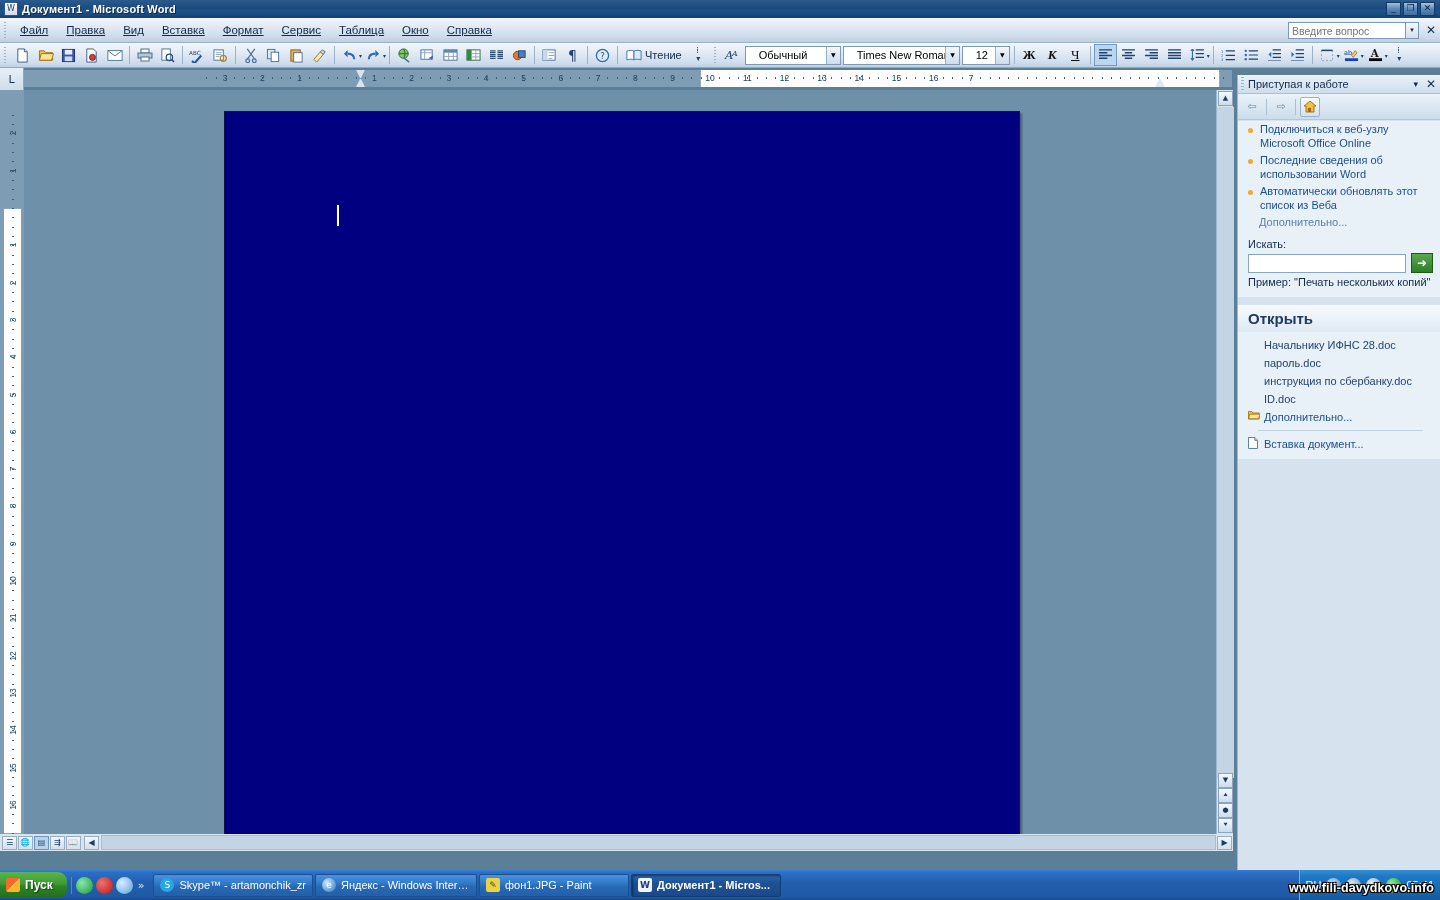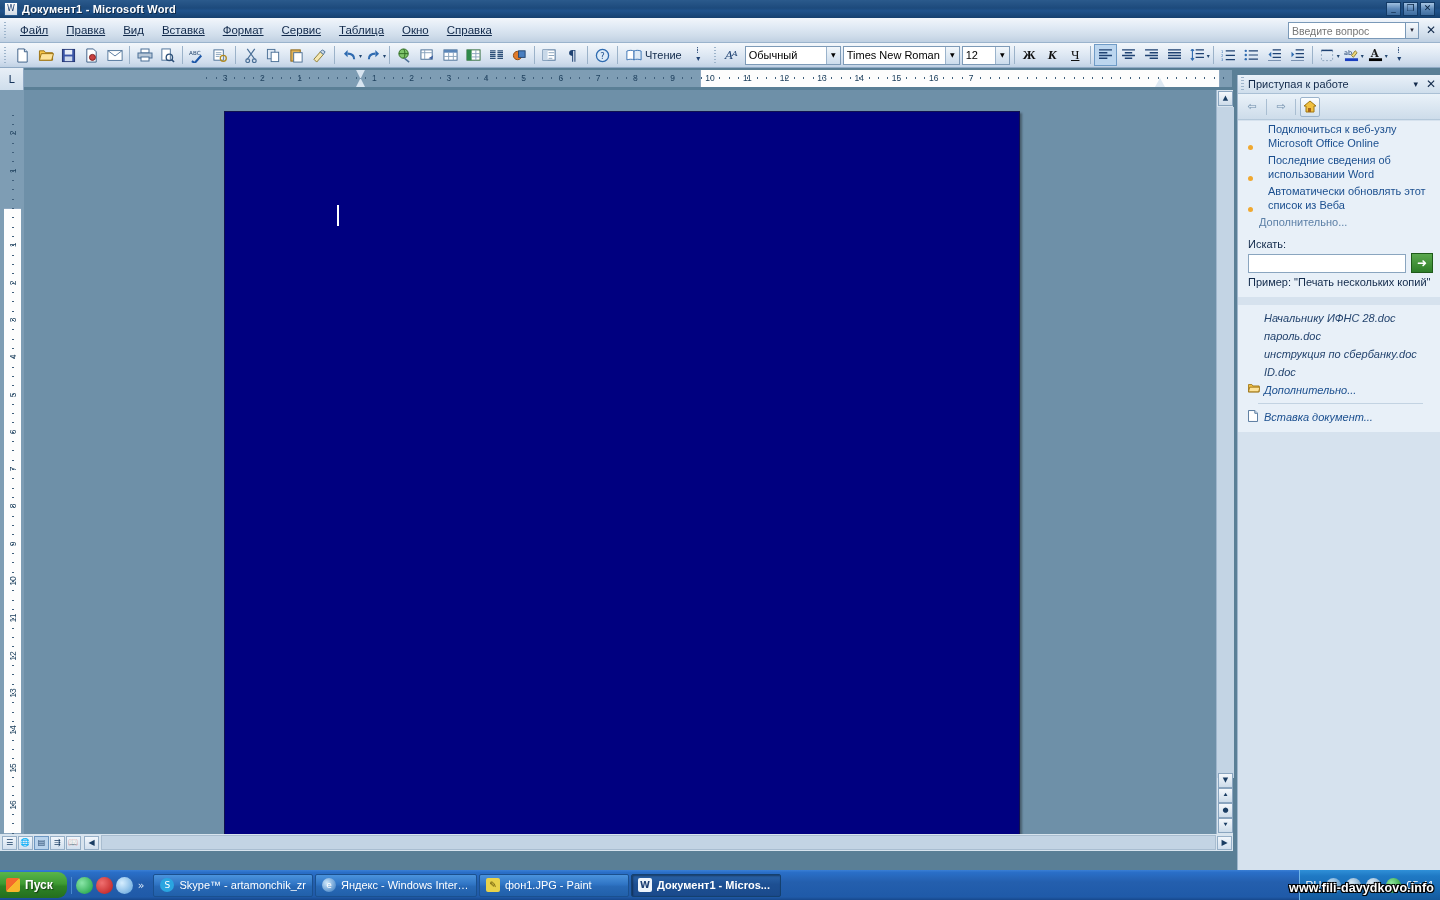--- a/index.html
+++ b/index.html
@@ -80,21 +80,21 @@
     width: 23px; height: 22px; display: flex; align-items: center; justify-content: center;
     font-size: 13px; color: #20456f; position: relative;
     font-family: "DejaVu Sans", sans-serif;
   }
   .tbtn.active { background: #bcd6ef; border: 1px solid #6f9bc6; }
   .tsep { width: 1px; height: 18px; background: #9bb2c9; margin: 0 3px; }
   .tarrow { font-size: 6px; color: #20456f; margin-left: -2px; align-self: center;
     font-family: "DejaVu Sans", sans-serif; }
   .combo {
     height: 19px; border: 1px solid #7d9ab7; background: #fff;
-    display: flex; align-items: center; font-size: 11px; padding-left: 3px;
+    display: flex; align-items: center; font-size: 11px; padding-left: 13px;
     color: #000; margin: 8px 1px; font-family: "Liberation Sans", sans-serif;
   }
   .combo .cval { flex: 1 1 auto; overflow: hidden; white-space: nowrap; }
   .combo .cbtn { width: 14px; height: 17px; background: linear-gradient(180deg,#f2f7fb,#ccdcec);
     border-left: 1px solid #9ab3cc; font-size: 6px; text-align: center; line-height: 16px;
     font-family: "DejaVu Sans", sans-serif; }
   .readbtn { display: flex; align-items: center; gap: 3px; padding: 2px 5px; font-size: 11px; color: #11294a; }
 
   
   .rulerrow { position: absolute; left: 0; top: 68px; width: 1440px; height: 22px; }
@@ -220,34 +220,34 @@
   .navsep { width: 1px; height: 16px; background: #a9bed2; margin: 0 2px; }
 
   .tp-body { position: absolute; left: 0; top: 46px; width: 203px; bottom: 0;
     background: #d6e2ee; overflow: hidden; }
   .tp-section { background: #e8f0f8; margin: 0 0 8px 0; }
   .tp-sechead {
     font-size: 15px; font-weight: bold; color: #1c3c66; padding: 5px 10px 5px 10px;
     background: linear-gradient(180deg,#f7fafd 0%,#dfe9f3 100%);
   }
   .tp-list { padding: 2px 8px 8px 10px; }
-  .tp-bullet { display: flex; gap: 15px; margin-bottom: 4px; align-items: flex-end; }
+  .tp-bullet { display: flex; gap: 7px; margin-bottom: 4px; align-items: flex-start; }
   .tp-bullet .bdot { width: 5px; height: 5px; border-radius: 50%; background: #f0a830;
     margin-top: 5px; flex: 0 0 auto; }
   .tp-bullet a { color: #1b4f8f; font-size: 11px; line-height: 13.5px; text-decoration: none; }
   .tp-more { color: #5b7fa6; font-size: 11px; padding-left: 11px; margin-top: 2px; }
   .tp-sub { font-size: 11px; color: #11294a; padding: 2px 10px 0 10px; }
   .searchrow { display: flex; align-items: center; gap: 5px; padding: 3px 8px 0 10px; }
   .searchinput { flex: 1 1 auto; height: 19px; background: #fff; border: 1px solid #8aa5bf; }
   .gobtn { width: 22px; height: 20px; background: linear-gradient(180deg,#5aa84e,#2e7d28);
     border: 1px solid #1e5a1a; color: #fff; font-size: 12px; text-align: center;
     line-height: 18px; font-family: "DejaVu Sans", sans-serif; }
   .example { font-size: 11px; color: #11294a; padding: 3px 10px 8px 10px; line-height: 13px; }
   .doclist { padding: 4px 8px 6px 10px; }
-  .docitem { font-size: 11px; color: #24446e; padding: 3px 0 3px 16px; font-style: italic; }
+  .docitem { font-size: 11px; color: #24446e; padding: 3px 0 3px 16px; }
   .docitem.icon-folder { position: relative; color: #1b4f8f; }
   .docitem .ficon { position: absolute; left: 0; top: 2px; font-size: 11px;
     font-family: "DejaVu Sans", sans-serif; }
   .tp-divider { height: 1px; background: #c3d3e2; margin: 4px 10px; }
 
   
   .taskbar {
     position: absolute; left: 0; top: 870px; width: 1440px; height: 30px;
     background: linear-gradient(180deg,#3a7fd5 0%,#2a6fc8 8%,#245fae 40%,#1f5aa8 90%,#17488c 100%);
     display: flex; align-items: center;
@@ -941,20 +941,21 @@
 
         <div class="tp-sub">Искать:</div>
         <div class="searchrow">
           <div class="searchinput"></div>
           <div class="gobtn">➜</div>
         </div>
         <div class="example">Пример:  "Печать нескольких копий"</div>
       </div>
 
       <div class="tp-section">
+        <div class="tp-sechead">Открыть</div>
         <div class="doclist">
           <div class="docitem">Начальнику ИФНС 28.doc</div>
           <div class="docitem">пароль.doc</div>
           <div class="docitem">инструкция по сбербанку.doc</div>
           <div class="docitem">ID.doc</div>
           <div class="docitem icon-folder">
             <span class="ficon">
               <svg width="12" height="10" viewBox="0 0 14 11">
                   <path d="M0.5 1.5h4l1.2 1.6H13v7H0.5z" fill="#f5c449" stroke="#9a7010"></path>
                   <path d="M2 4.5h12l-1.6 5.5H0.5z" fill="#fde39a" stroke="#9a7010"></path>

